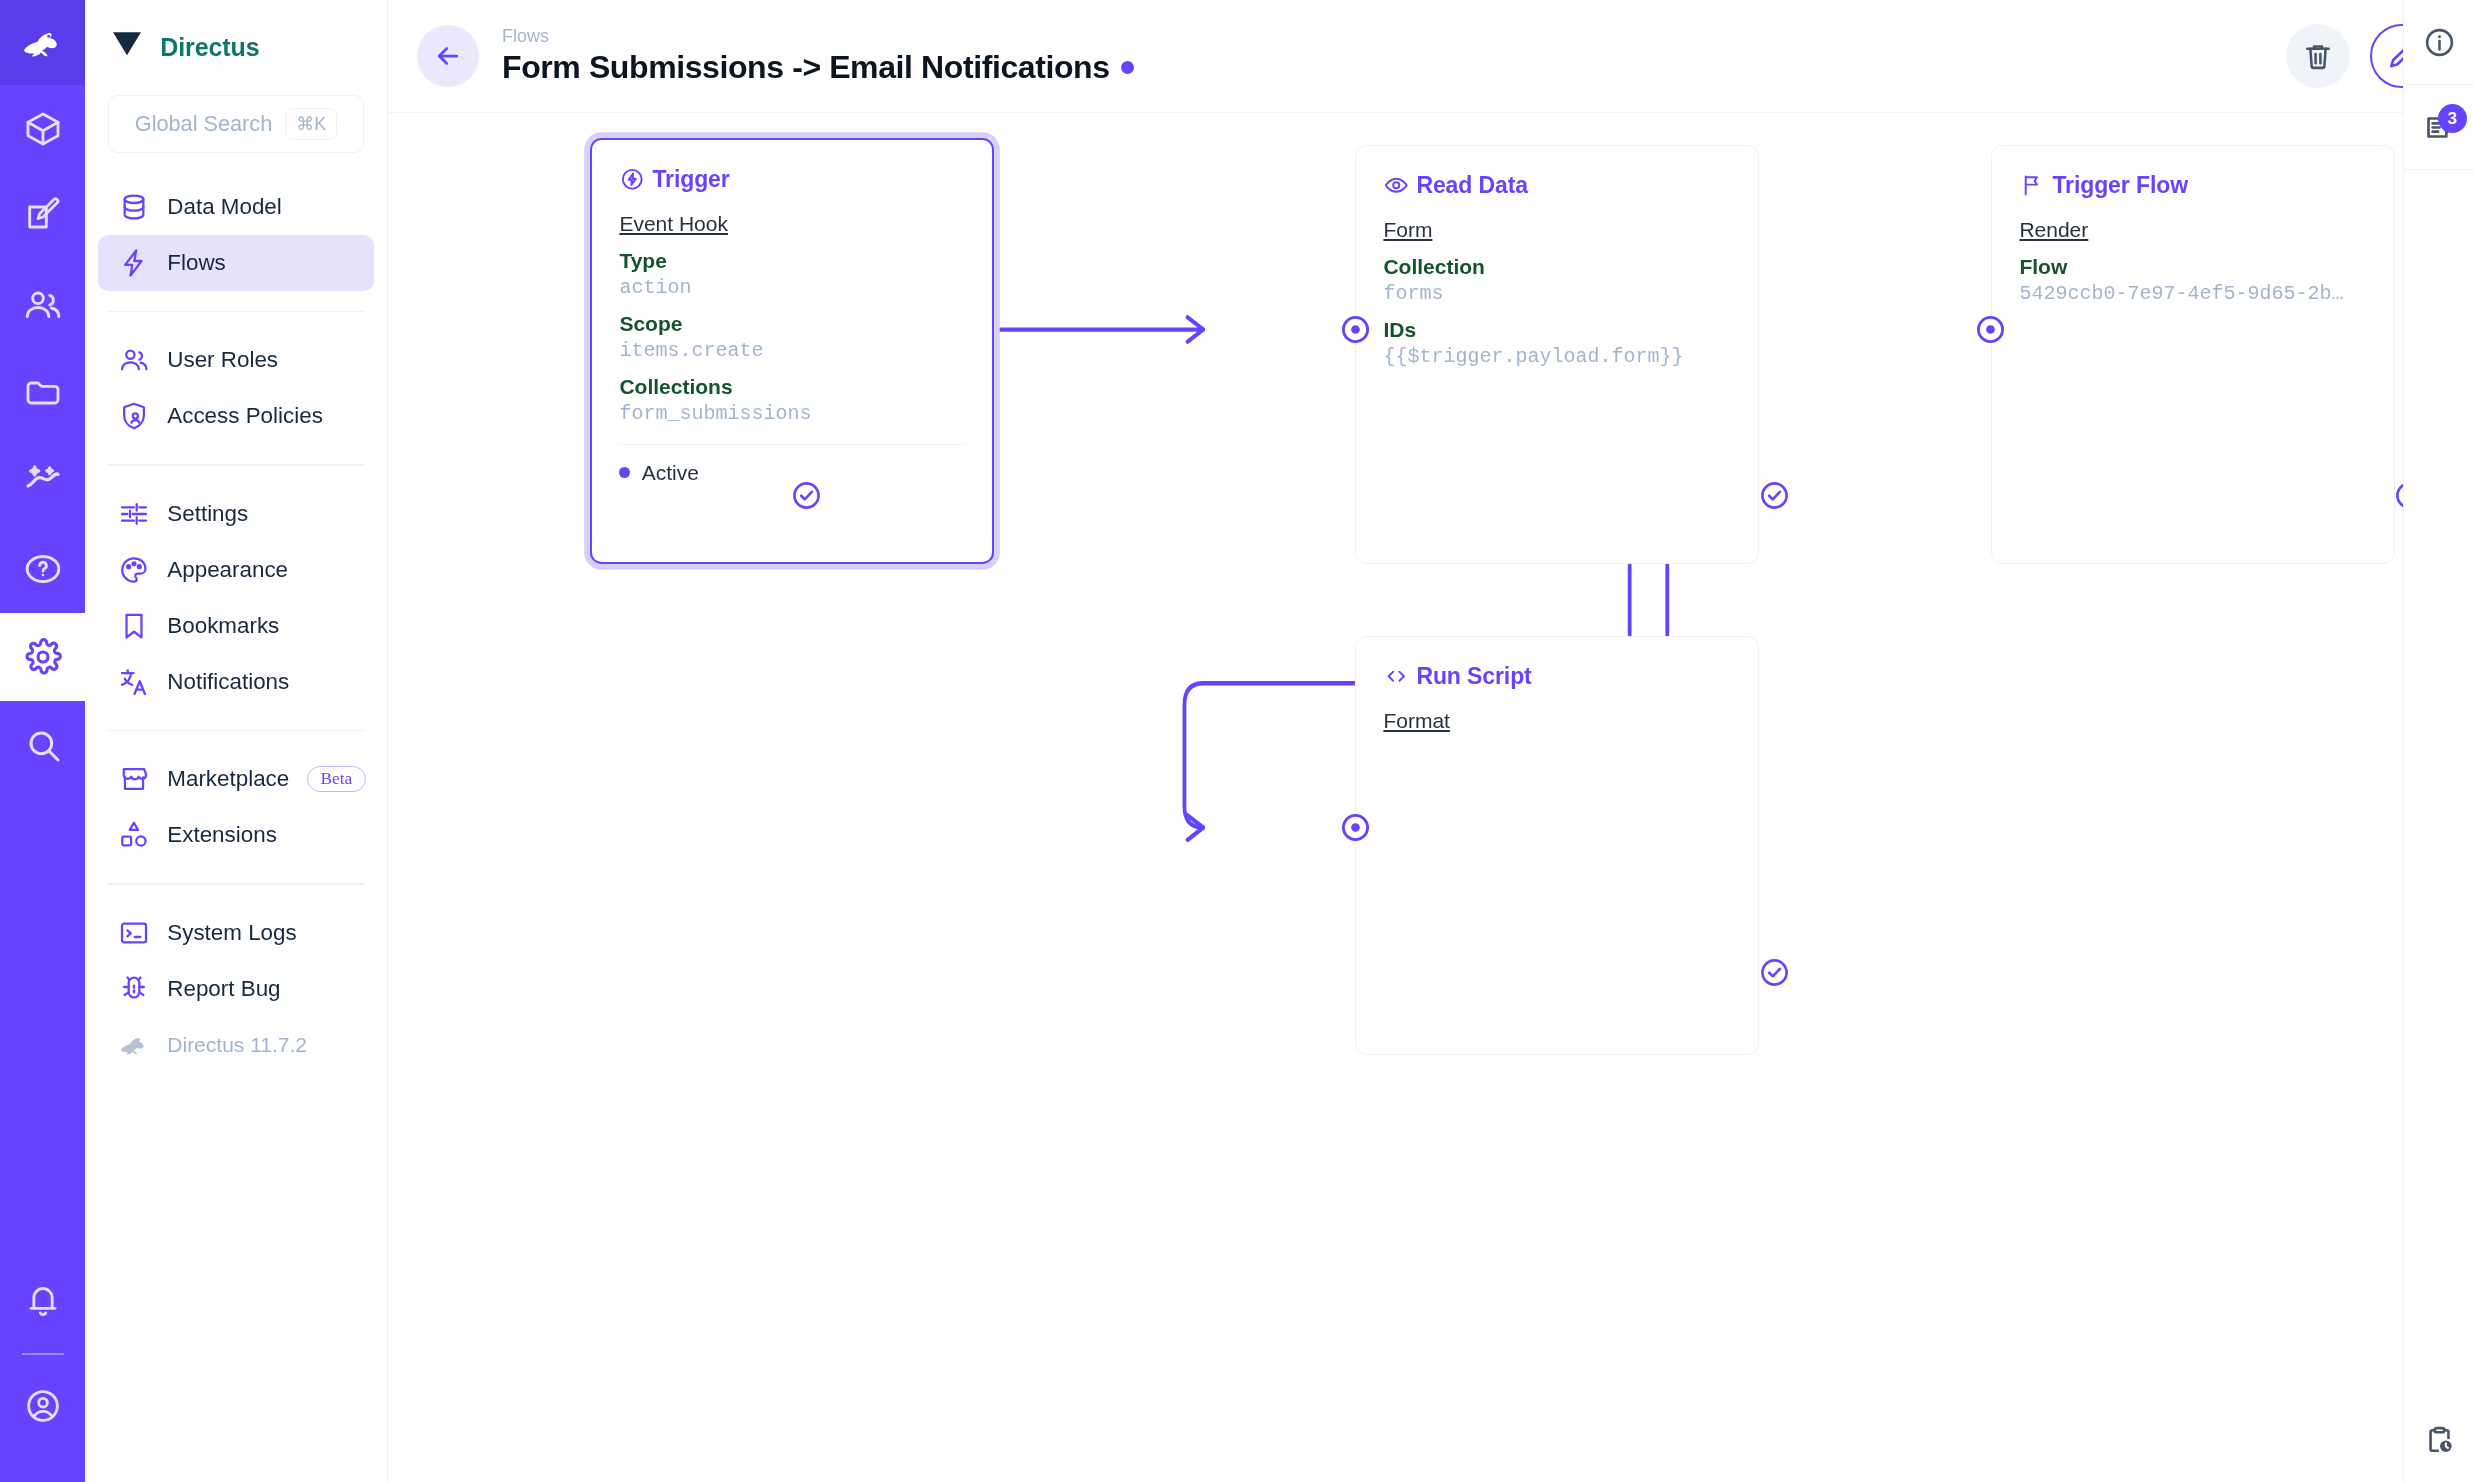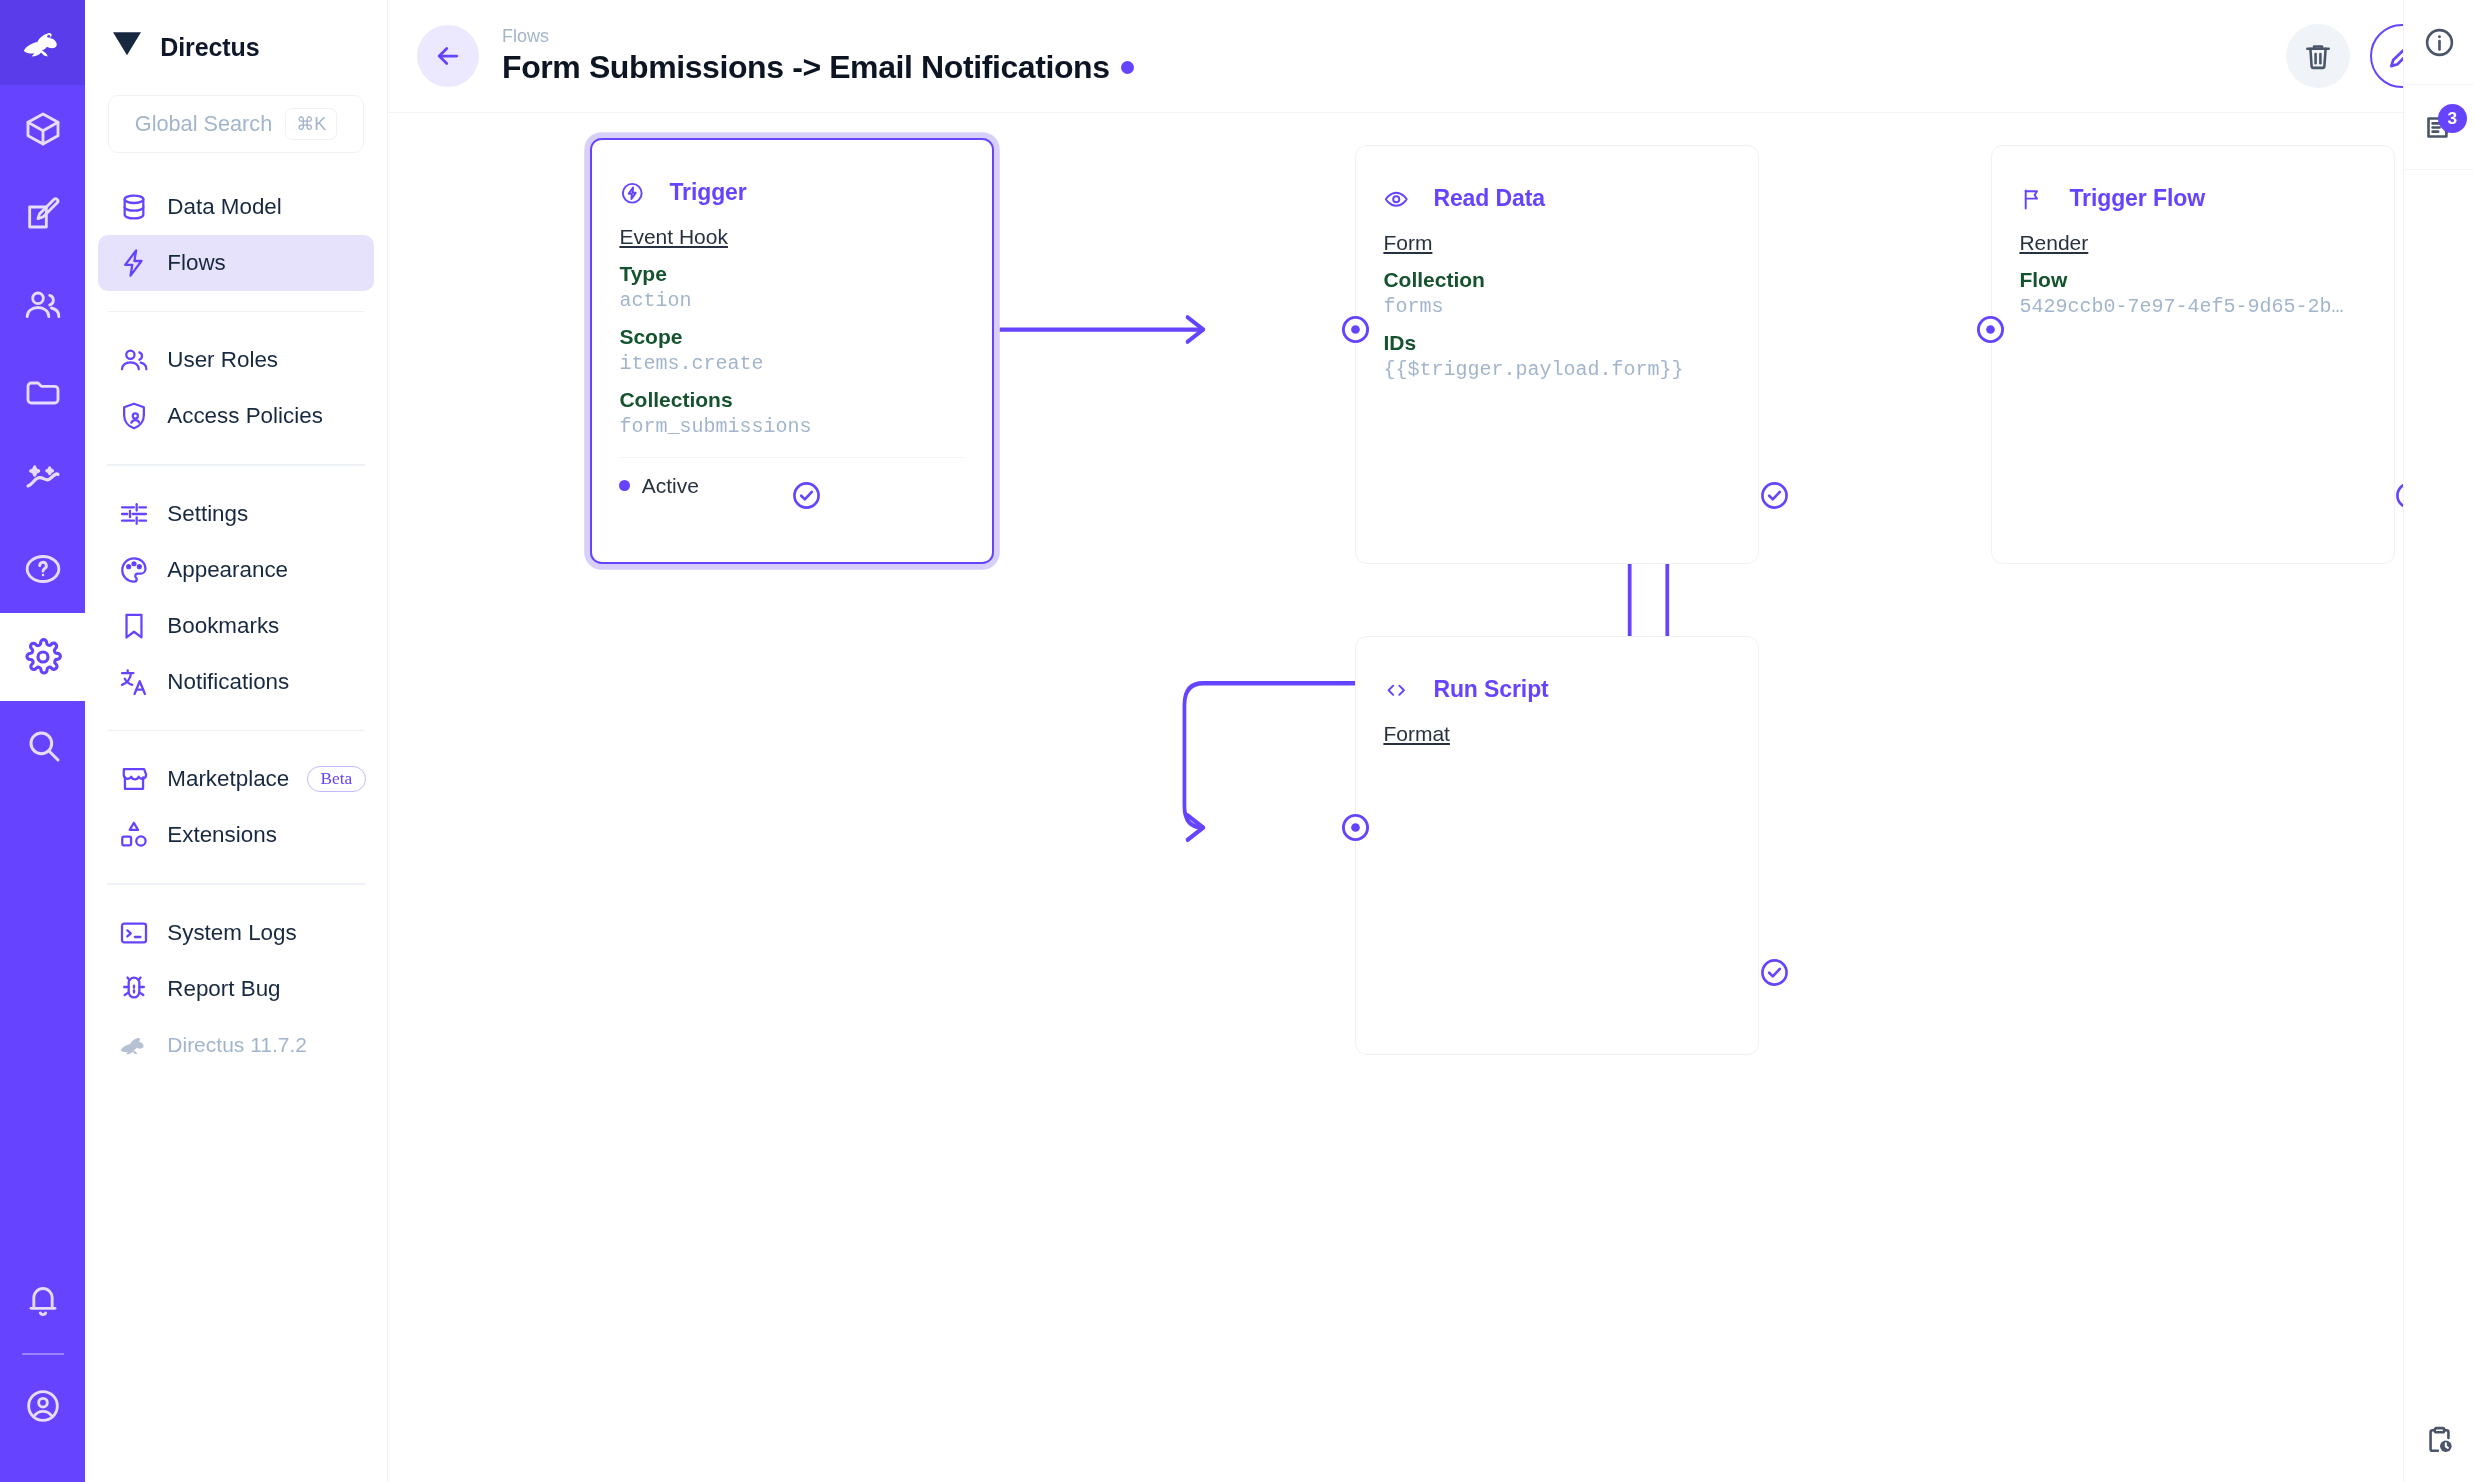--- a/index.html
+++ b/index.html
@@ -35,21 +35,21 @@
   
   .sidebar {
     width: 303px; flex: 0 0 303px; height: 1483px; background: #fff;
     border-right: 1.4px solid #eef1f6; display: flex; flex-direction: column;
   }
   .sb-brand {
     height: 85px; display: flex; align-items: center; gap: 17.3px;
     padding: 0 26px; flex: 0 0 85px;
   }
   .sb-brand .mark { width: 32px; height: 29px; display:block; }
-  .sb-brand .name { font-size: 25px; font-weight: 600; color: #0f172a; letter-spacing: -0.1px; margin-top: 9px; }
+  .sb-brand .name { font-size: 25px; font-weight: 600; color: #0f766e; letter-spacing: -0.1px; margin-top: 9px; }
 
   .sb-search {
     margin: 10px 23px 26px 23px; height: 58px; border: 1.4px solid #eef1f6;
     border-radius: 10px; display: flex; align-items: center; justify-content: center;
     gap: 13px; cursor: text;
   }
   .sb-search .ph { font-size: 21.7px; color: #a2b5cd; }
   .sb-search .kbd {
     border: 1.4px solid #eef1f6; border-radius: 7.2px; padding: 3.6px 10px;
     font-size: 18px; color: #a2b5cd;
@@ -104,21 +104,21 @@
   .edges { position: absolute; inset: 0; width: 100%; height: 100%; pointer-events: none; }
 
   .node {
     position: absolute; width: 404px; background: #fff;
     border: 1.4px solid #eef1f6; border-radius: 11.6px; padding: 26px 27.4px;
   }
   .node.selected {
     border: 2.2px solid #6644ff;
     box-shadow: 0 0 0 5.8px #d8d0fb;
   }
-  .node-head { display: flex; align-items: flex-end; gap: 24px; margin-bottom: 19px; margin-top: 13px; }
+  .node-head { display: flex; align-items: center; gap: 7px; margin-bottom: 19px; }
   .node-head .nico { width: 26px; height: 26px; display:flex; align-items:center; justify-content:center; }
   .node-head .nico svg { width: 24.5px; height: 24.5px; }
   .node-head .ntitle { font-size: 23px; font-weight: 700; color: #6644ff; letter-spacing: -0.1px; }
   .node-sub { font-size: 21px; color: #27313f; margin-bottom: 8.7px; text-decoration: underline; }
   .fkey { font-size: 21px; font-weight: 700; color: #14532d; margin-top: 13px; }
   .fval { font-size: 20px; color: #a2b5cd; font-family: "Liberation Mono", monospace; margin-top: 2.9px;
           white-space: nowrap; overflow: hidden; }
   .node-foot { border-top: 1.4px solid #f0f3f8; margin-top: 19px; padding-top: 16px; display:flex; align-items:center; gap:11.6px; }
   .node-foot .fdot { width: 10.8px; height: 10.8px; border-radius:50%; background:#6644ff; }
   .node-foot .ftxt { font-size: 21px; color: #27313f; }

